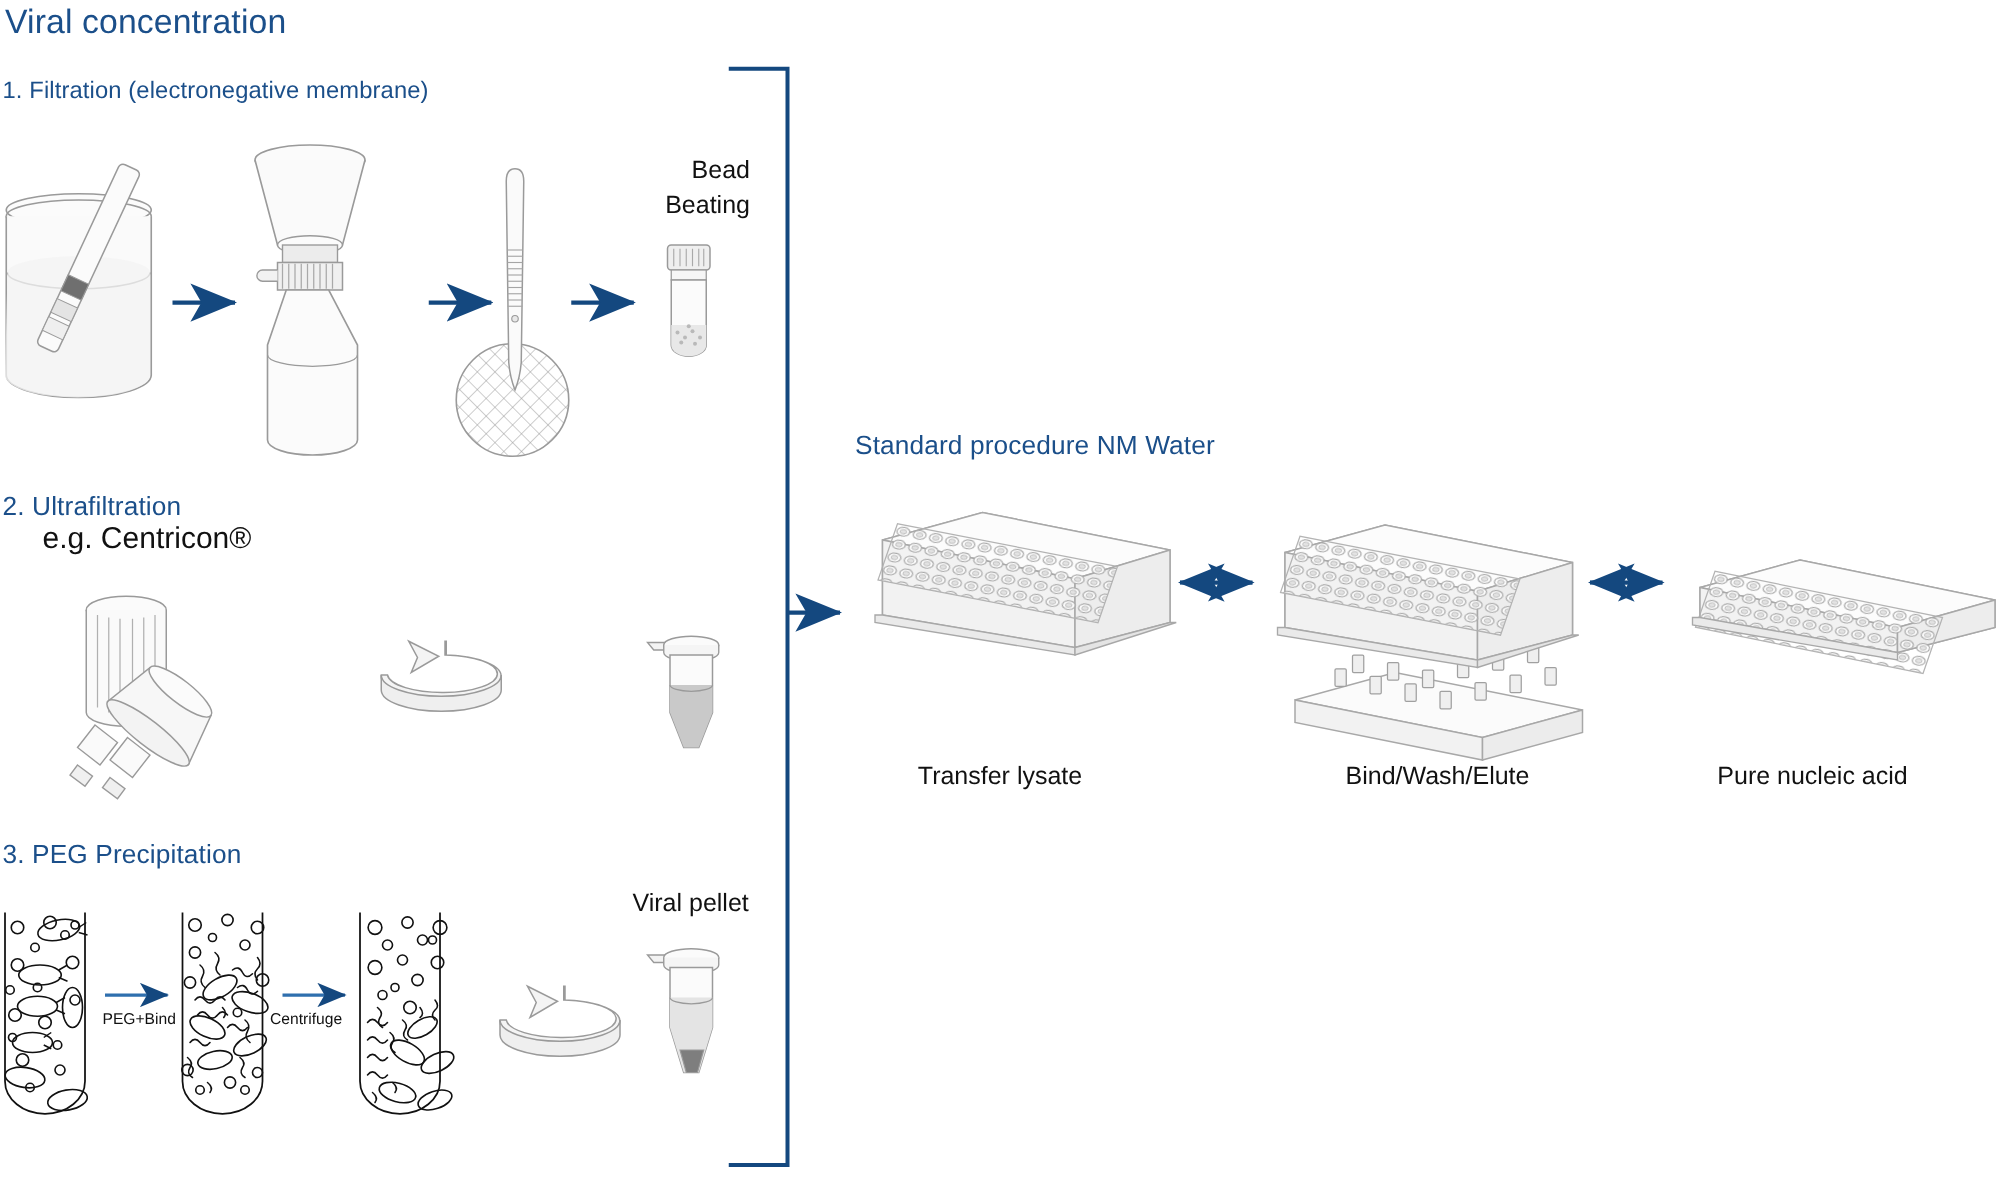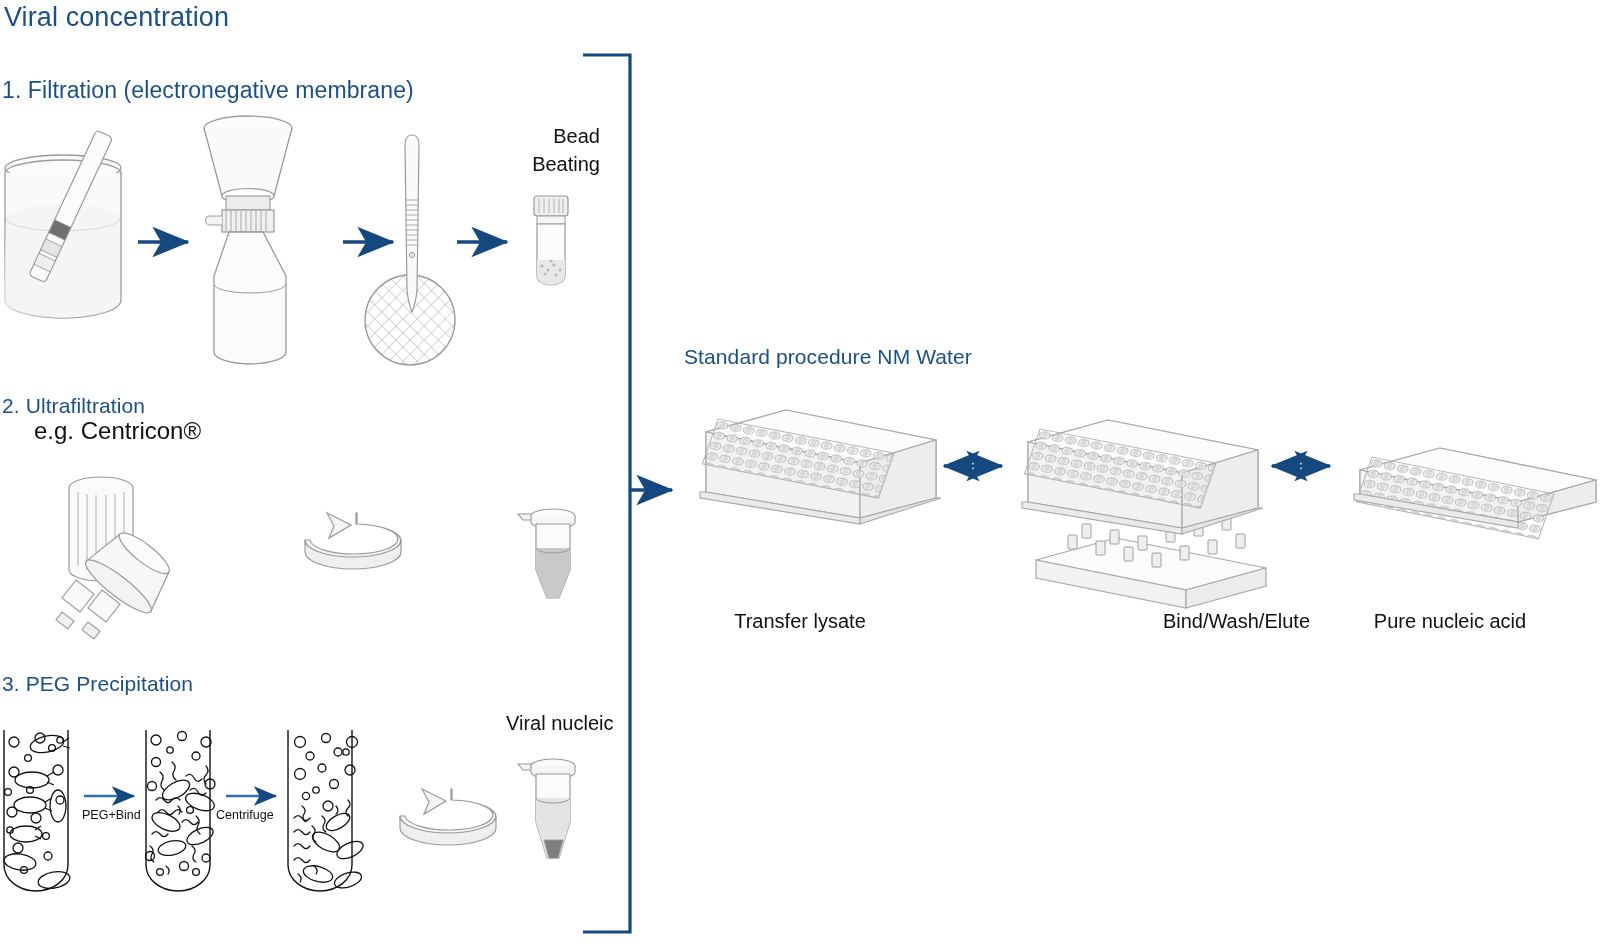--- a/index.html
+++ b/index.html
@@ -1,31 +1,31 @@
 <!DOCTYPE html>
 <html><head>
 <meta charset="utf-8">
 <style>
   html,body{margin:0;padding:0;background:#ffffff;}
   body{width:1600px;height:952px;position:relative;overflow:hidden;
        font-family:"Liberation Sans","DejaVu Sans",sans-serif;color:#111;}
   .abs{position:absolute;}
   .blue-head{color:#1b4f8a;font-weight:400;letter-spacing:.1px;}
   #title{left:4px;top:2px;font-size:27px;}
-  #step1{left:2px;top:77px;font-size:23px;}
+  #step1{left:2px;top:62px;font-size:19px;}
   #step2{left:2px;top:394px;font-size:21px;}
   #step3{left:2px;top:672px;font-size:21px;}
   #stdproc{left:684px;top:345px;font-size:21px;}
   .blk{color:#111;}
   #centricon{left:34px;top:417px;font-size:24px;}
   #beadbeat{left:508px;top:122px;font-size:20px;text-align:right;line-height:28px;width:92px;}
   #viralpellet{left:506px;top:712px;font-size:20px;}
   .platelbl{font-size:20px;color:#111;text-align:center;position:absolute;}
   #lbl-transfer{left:640px;top:610px;width:320px;}
-  #lbl-bind{left:990px;top:610px;width:320px;text-align:right;}
+  #lbl-bind{left:990px;top:610px;width:320px;}
   #lbl-pure{left:1290px;top:610px;width:320px;}
   .smalllbl{font-size:12.5px;color:#111;position:absolute;}
   #lbl-peg{left:82px;top:808px;}
   #lbl-cent{left:216px;top:808px;text-align:center;}
   svg{display:block;}
   #canvas{position:absolute;left:0;top:0;width:1600px;height:952px;}
 </style>
 </head>
 <body>
 
@@ -33,21 +33,21 @@
 <div class="abs blue-head" id="step1">1. Filtration (electronegative membrane)</div>
 <div class="abs blue-head" id="step2">2. Ultrafiltration</div>
 <div class="abs blue-head" id="step3">3. PEG Precipitation</div>
 <div class="abs blue-head" id="stdproc">Standard procedure NM Water</div>
 
 <div class="abs blk" id="centricon">e.g. Centricon®</div>
 <div class="abs blk" id="beadbeat">
   <span>Bead</span><br>
   <span>Beating</span>
 </div>
-<div class="abs blk" id="viralpellet">Viral nucleic</div>
+<div class="abs blk" id="viralpellet">Viral pellet</div>
 
 <div class="smalllbl" id="lbl-peg">PEG+Bind</div>
 <div class="smalllbl" id="lbl-cent">Centrifuge</div>
 
 <div class="platelbl" id="lbl-transfer">Transfer lysate</div>
 <div class="platelbl" id="lbl-bind">Bind/Wash/Elute</div>
 <div class="platelbl" id="lbl-pure">Pure nucleic acid</div>
 
 <svg id="canvas" viewBox="0 0 1600 952" xmlns="http://www.w3.org/2000/svg">
   <defs>

